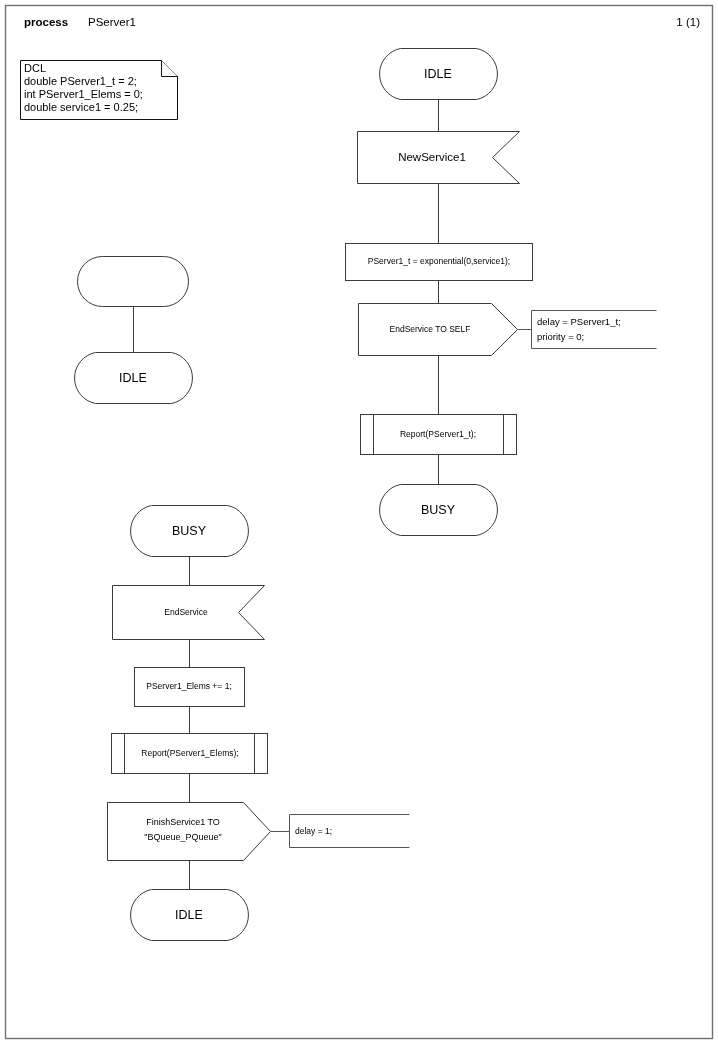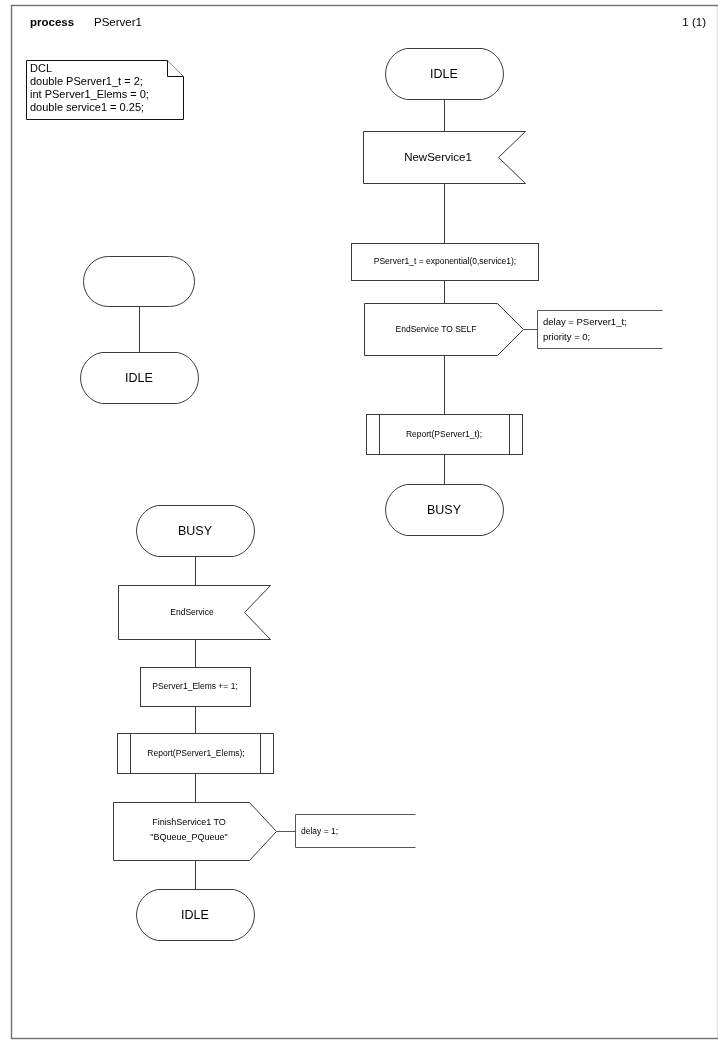--- a/index.html
+++ b/index.html
@@ -9,21 +9,21 @@
   }
   body {
     width: 718px;
     height: 1047px;
     position: relative;
     font-family: "Liberation Sans", sans-serif;
     overflow: hidden;
   }
   #diagram-root {
     position: absolute;
-    left: 6px;
+    left: 0;
     top: 0;
     width: 578px;
     height: 1047px;
   }
   svg {
     display: block;
   }
   .shape-line {
     fill: #ffffff;
     stroke: #3a3a3a;

